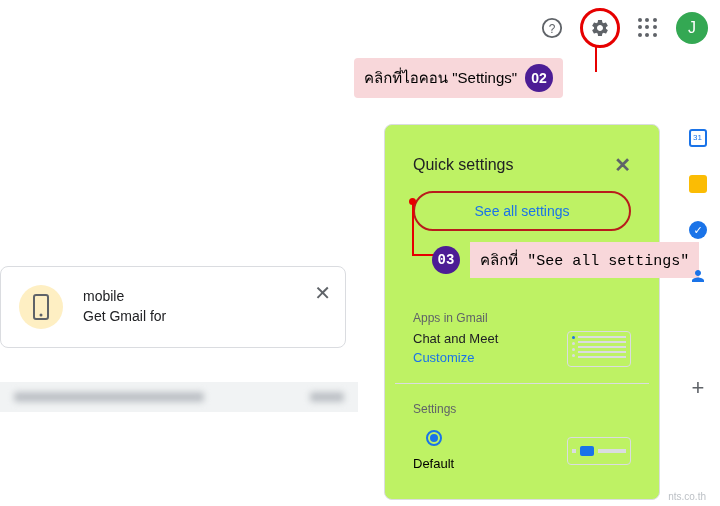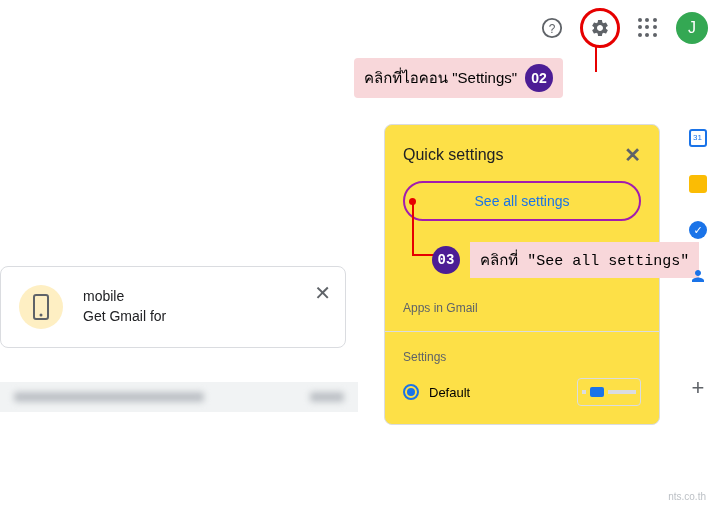--- a/index.html
+++ b/index.html
@@ -19,25 +19,25 @@
 .message-list { position: absolute; top: 124px; left: 0; width: 358px; }
 .list-header { display: flex; align-items: center; justify-content: flex-end; padding: 10px 24px; gap: 18px; font-size: 12px; color: #5f6368; }
 .nav-arrow { color: #bdc1c6; font-size: 16px; cursor: pointer; padding: 4px; }
 .promo-card { border: 1px solid #dadce0; border-radius: 8px; margin: 142px 12px 0 0; padding: 18px 18px; display: flex; align-items: center; gap: 20px; position: relative; }
 .promo-icon { width: 44px; height: 44px; background: #feefc3; border-radius: 50%; display: flex; align-items: center; justify-content: center; }
 .promo-text { font-size: 14px; color: #202124; line-height: 1.4; }
 .promo-close { position: absolute; top: 14px; right: 14px; font-size: 20px; color: #5f6368; cursor: pointer; }
 .blurred-row { margin-top: 34px; padding: 10px 14px; background: #f1f3f4; display: flex; justify-content: space-between; align-items: center; }
 .blurred-text { background: #bdc1c6; height: 10px; border-radius: 3px; filter: blur(3px); }
 
-.quick-panel { position: absolute; top: 124px; left: 384px; width: 276px; border: 1px solid #dadce0; border-radius: 8px; padding: 18px; background: #fde047; }
+.quick-panel { position: absolute; top: 124px; left: 384px; width: 276px; border: 1px solid #dadce0; border-radius: 8px; padding: 28px; background: #bef264; }
 .qp-head { display: flex; justify-content: space-between; align-items: center; margin-bottom: 14px; }
 .qp-title { font-size: 16px; color: #202124; }
 .qp-close { font-size: 20px; color: #5f6368; cursor: pointer; font-weight: bold; }
-.see-all-btn { border: 2px solid #a21caf; border-radius: 20px; padding: 10px; text-align: center; color: #1a73e8; font-size: 14px; cursor: pointer; margin-bottom: 10px; }
+.see-all-btn { border: 2px solid #b91c1c; border-radius: 20px; padding: 10px; text-align: center; color: #1a73e8; font-size: 14px; cursor: pointer; margin-bottom: 10px; }
 .callout-03 { position: absolute; top: 242px; left: 432px; display: flex; align-items: center; font-family: Liberation Mono, monospace; }
 .callout-03 .step-badge { margin-right: 10px; }
 .callout-03-text { background: #f8d7da; padding: 6px 10px; font-size: 15px; }
 .line-03-v { position: absolute; left: 412px; top: 201px; width: 2px; height: 53px; background: #e60000; }
 .line-03-h { position: absolute; left: 412px; top: 254px; width: 24px; height: 2px; background: #e60000; }
 .line-03-dot { position: absolute; left: 409px; top: 198px; width: 7px; height: 7px; border-radius: 50%; background: #e60000; }
 .line-02-v { position: absolute; left: 595px; top: 46px; width: 2px; height: 26px; background: #e60000; }
 
 .section-label { font-size: 12px; color: #5f6368; margin: 18px 0 6px; }
 .apps-row { display: flex; justify-content: space-between; align-items: flex-start; }
@@ -45,21 +45,21 @@
 .customize-link { font-size: 13px; color: #1a73e8; cursor: pointer; margin-top: 4px; display: block; }
 .preview-box { border: 1px solid #dadce0; border-radius: 4px; width: 64px; height: 36px; display: flex; padding: 4px; gap: 3px; }
 .preview-side { display: flex; flex-direction: column; gap: 3px; }
 .preview-dot { width: 3px; height: 3px; border-radius: 50%; background: #1a73e8; }
 .preview-dot.gray { background: #dadce0; }
 .preview-lines { flex: 1; display: flex; flex-direction: column; gap: 3px; }
 .preview-line { height: 2px; background: #dadce0; }
 
 .divider { border-top: 1px solid #dadce0; margin: 16px -18px 0; }
 .density-row { display: flex; justify-content: space-between; align-items: center; margin-top: 14px; }
-.radio-opt { display: flex; align-items: center; gap: 10px; }
+.radio-opt { display: flex; align-items: center; gap: 10px; flex-direction: column; }
 .radio-outer { width: 16px; height: 16px; border: 2px solid #1a73e8; border-radius: 50%; display: flex; align-items: center; justify-content: center; }
 .radio-inner { width: 8px; height: 8px; background: #1a73e8; border-radius: 50%; }
 .density-preview { border: 1px solid #dadce0; border-radius: 4px; width: 64px; height: 28px; display: flex; align-items: center; padding: 4px; gap: 4px; }
 .dp-icon { width: 14px; height: 10px; background: #1a73e8; border-radius: 2px; }
 .dp-line { flex: 1; height: 4px; background: #dadce0; }
 .dp-dot { width: 4px; height: 4px; background: #dadce0; }
 
 .right-rail { position: absolute; top: 128px; right: 12px; display: flex; flex-direction: column; gap: 26px; align-items: center; }
 .rail-icon { width: 20px; height: 20px; display: flex; align-items: center; justify-content: center; cursor: pointer; }
 .cal-icon { background: #fff; border: 2px solid #1a73e8; border-radius: 3px; width: 18px; height: 18px; position: relative; }
@@ -133,20 +133,41 @@
 <div class="quick-panel">
   <div class="qp-head">
     <div class="qp-title">Quick settings</div>
     <div class="qp-close">✕</div>
   </div>
   <div class="see-all-btn">See all settings</div>
 
   <div style="height:52px"></div>
 
   <div class="section-label">Apps in Gmail</div>
+  <div class="apps-row">
+    <div>
+      <div class="chat-meet">Chat and Meet</div>
+      <span class="customize-link">Customize</span>
+    </div>
+    <div class="preview-box">
+      <div class="preview-side">
+          <div class="preview-dot"></div>
+          <div class="preview-dot gray"></div>
+          <div class="preview-dot gray"></div>
+          <div class="preview-dot gray"></div>
+        </div>
+      <div class="preview-lines">
+          <div class="preview-line"></div>
+          <div class="preview-line"></div>
+          <div class="preview-line"></div>
+          <div class="preview-line"></div>
+          <div class="preview-line"></div>
+        </div>
+    </div>
+  </div>
 
   <div class="divider"></div>
   <div class="section-label">Settings</div>
   <div class="density-row">
     <div class="radio-opt">
       <div class="radio-outer">
           <div class="radio-inner"></div>
         </div>
       <span style="font-size:13px">Default</span>
     </div>

